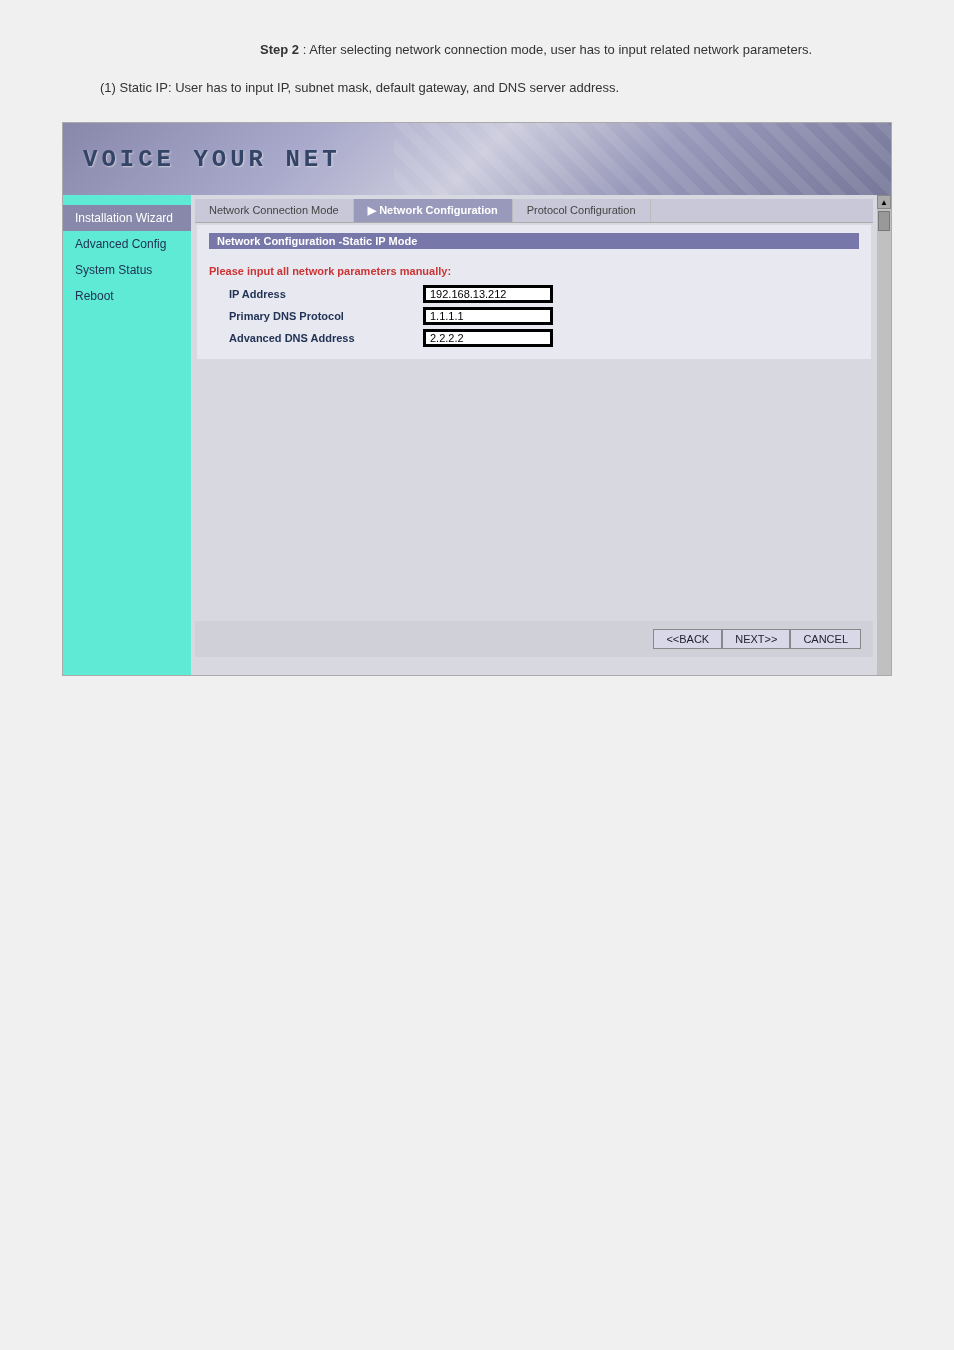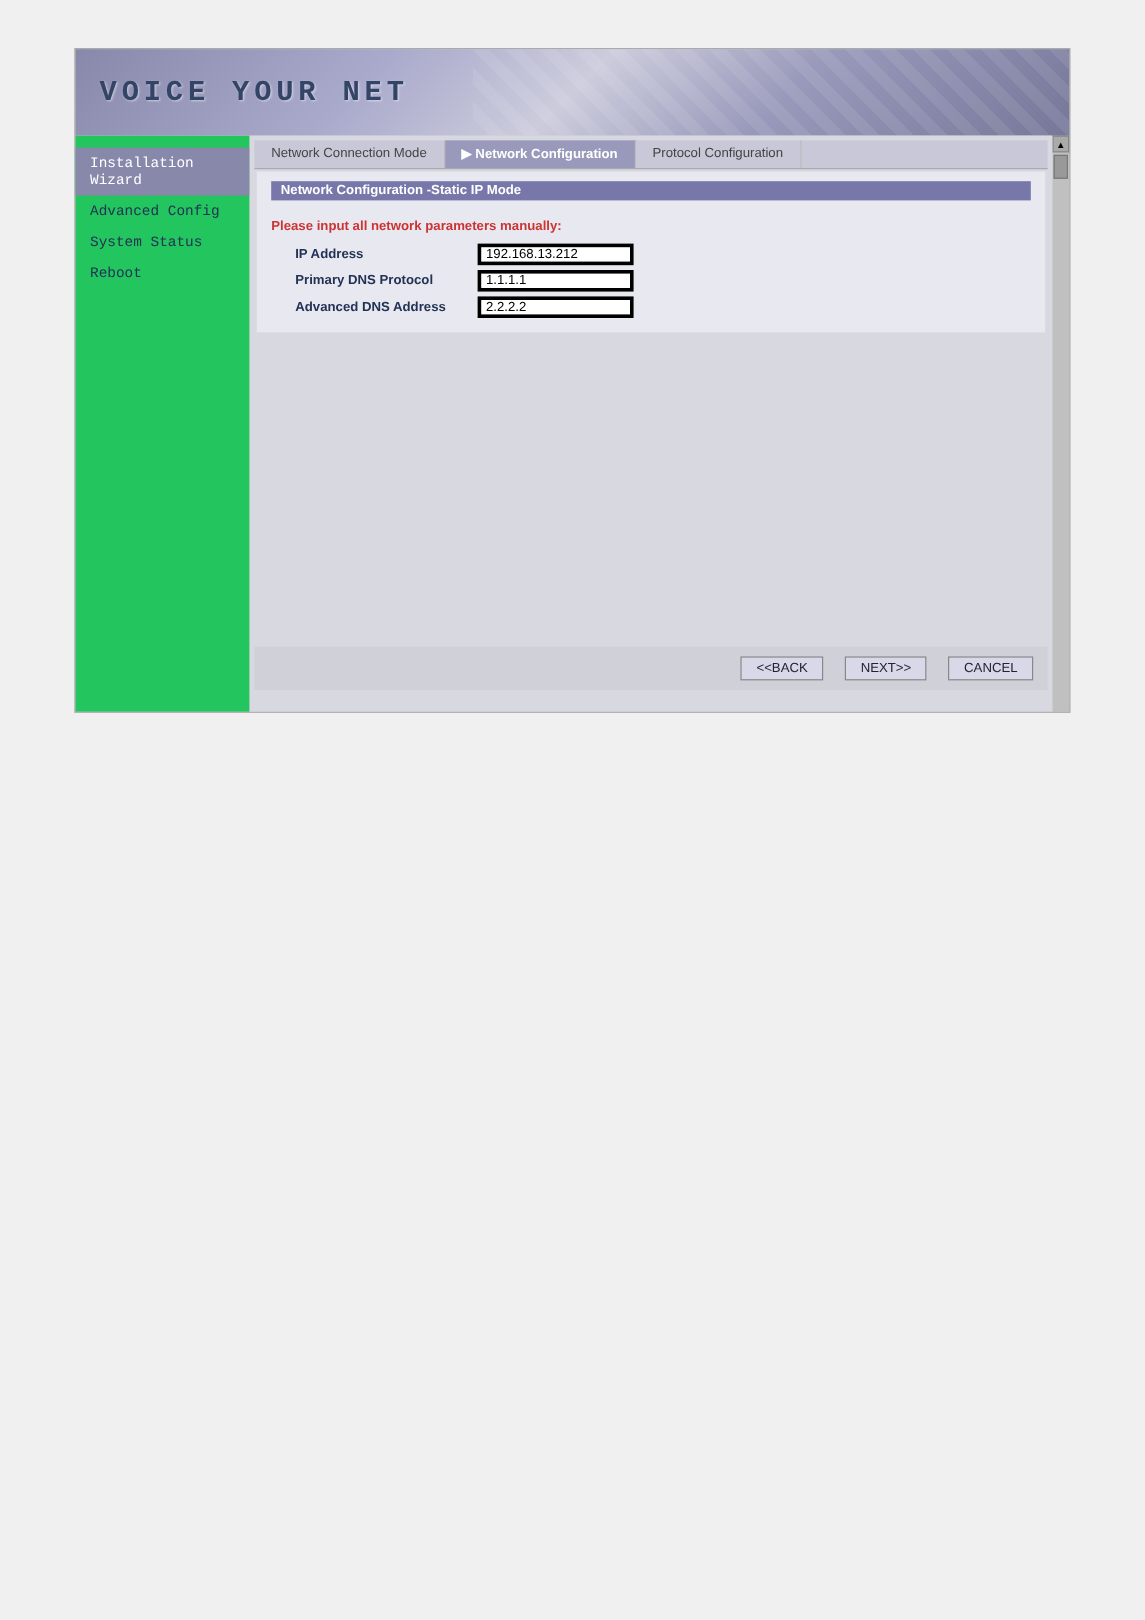--- a/index.html
+++ b/index.html
@@ -68,25 +68,24 @@
       background: repeating-linear-gradient(
         45deg,
         transparent,
         transparent 10px,
         rgba(255,255,255,0.08) 10px,
         rgba(255,255,255,0.08) 20px
       );
     }
     
     .sidebar {
-      width: 145px;
-      background: #22c55e;
+      width: 128px;
+      background: #5eead4;
       padding: 10px 0;
       flex-shrink: 0;
-      font-family: Liberation Mono, monospace;
     }
     .sidebar-item {
       padding: 6px 12px;
       font-size: 12px;
       color: #223355;
       cursor: pointer;
     }
     .sidebar-item.active {
       background: #8888aa;
       color: white;
@@ -143,21 +142,21 @@
       font-weight: bold;
       margin-bottom: 8px;
     }
     .form-row {
       display: flex;
       align-items: center;
       margin-bottom: 4px;
       padding-left: 20px;
     }
     .form-label {
-      width: 152px;
+      width: 194px;
       font-size: 11px;
       font-weight: bold;
       color: #223355;
     }
     .form-input {
       border: 3px solid #000000;
       background: white;
       font-size: 11px;
       padding: 1px 4px;
       width: 130px;
@@ -188,37 +187,44 @@
       height: 20px;
       background: #999999;
       border: 1px solid #777;
       margin-top: 2px;
     }
     
     .bottom-nav {
       display: flex;
       justify-content: flex-end;
       padding: 8px 12px;
-      gap: 18px;
+      gap: 0;
       background: #d0d0d8;
     }
     .nav-btn {
       padding: 3px 12px;
       font-size: 11px;
       background: #d8d8e8;
       border: 1px solid #888;
       cursor: pointer;
       color: #223;
     }
   </style>
 </head>
 <body>
 
 <div class="page-content">
 
+  <div class="instruction-block">
+    <p class="instruction-main">
+      <span class="label">Step 2</span>
+      <span>: After selecting network connection mode, user has to input related network parameters.</span>
+    </p>
+    <p class="instruction-sub">(1) Static IP: User has to input IP, subnet mask, default gateway, and DNS server address.</p>
+  </div>
 
   <div class="browser-frame">
 
     <div class="banner">
       <span class="banner-title">VOICE YOUR NET</span>
     </div>
 
     <div style="display:flex;">
 
       <div class="sidebar">

